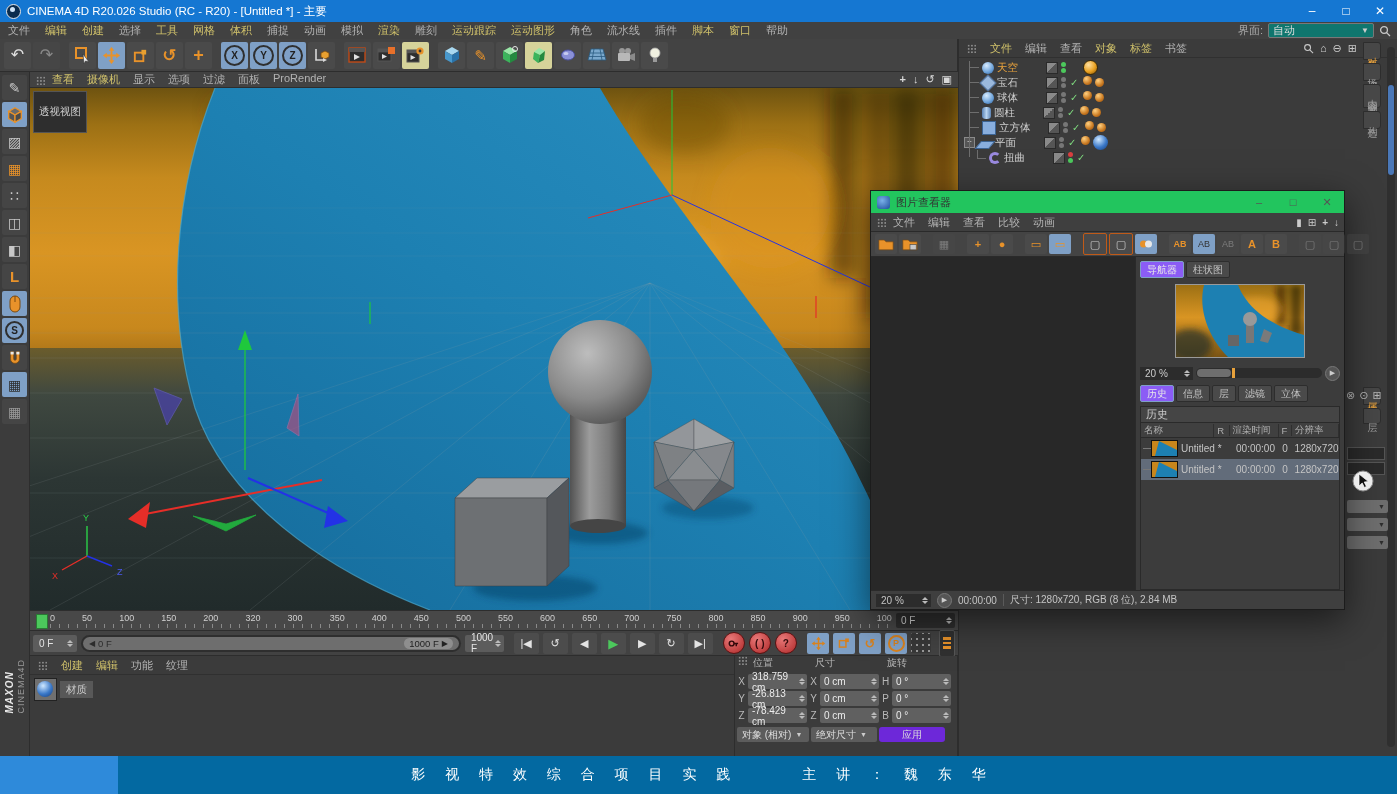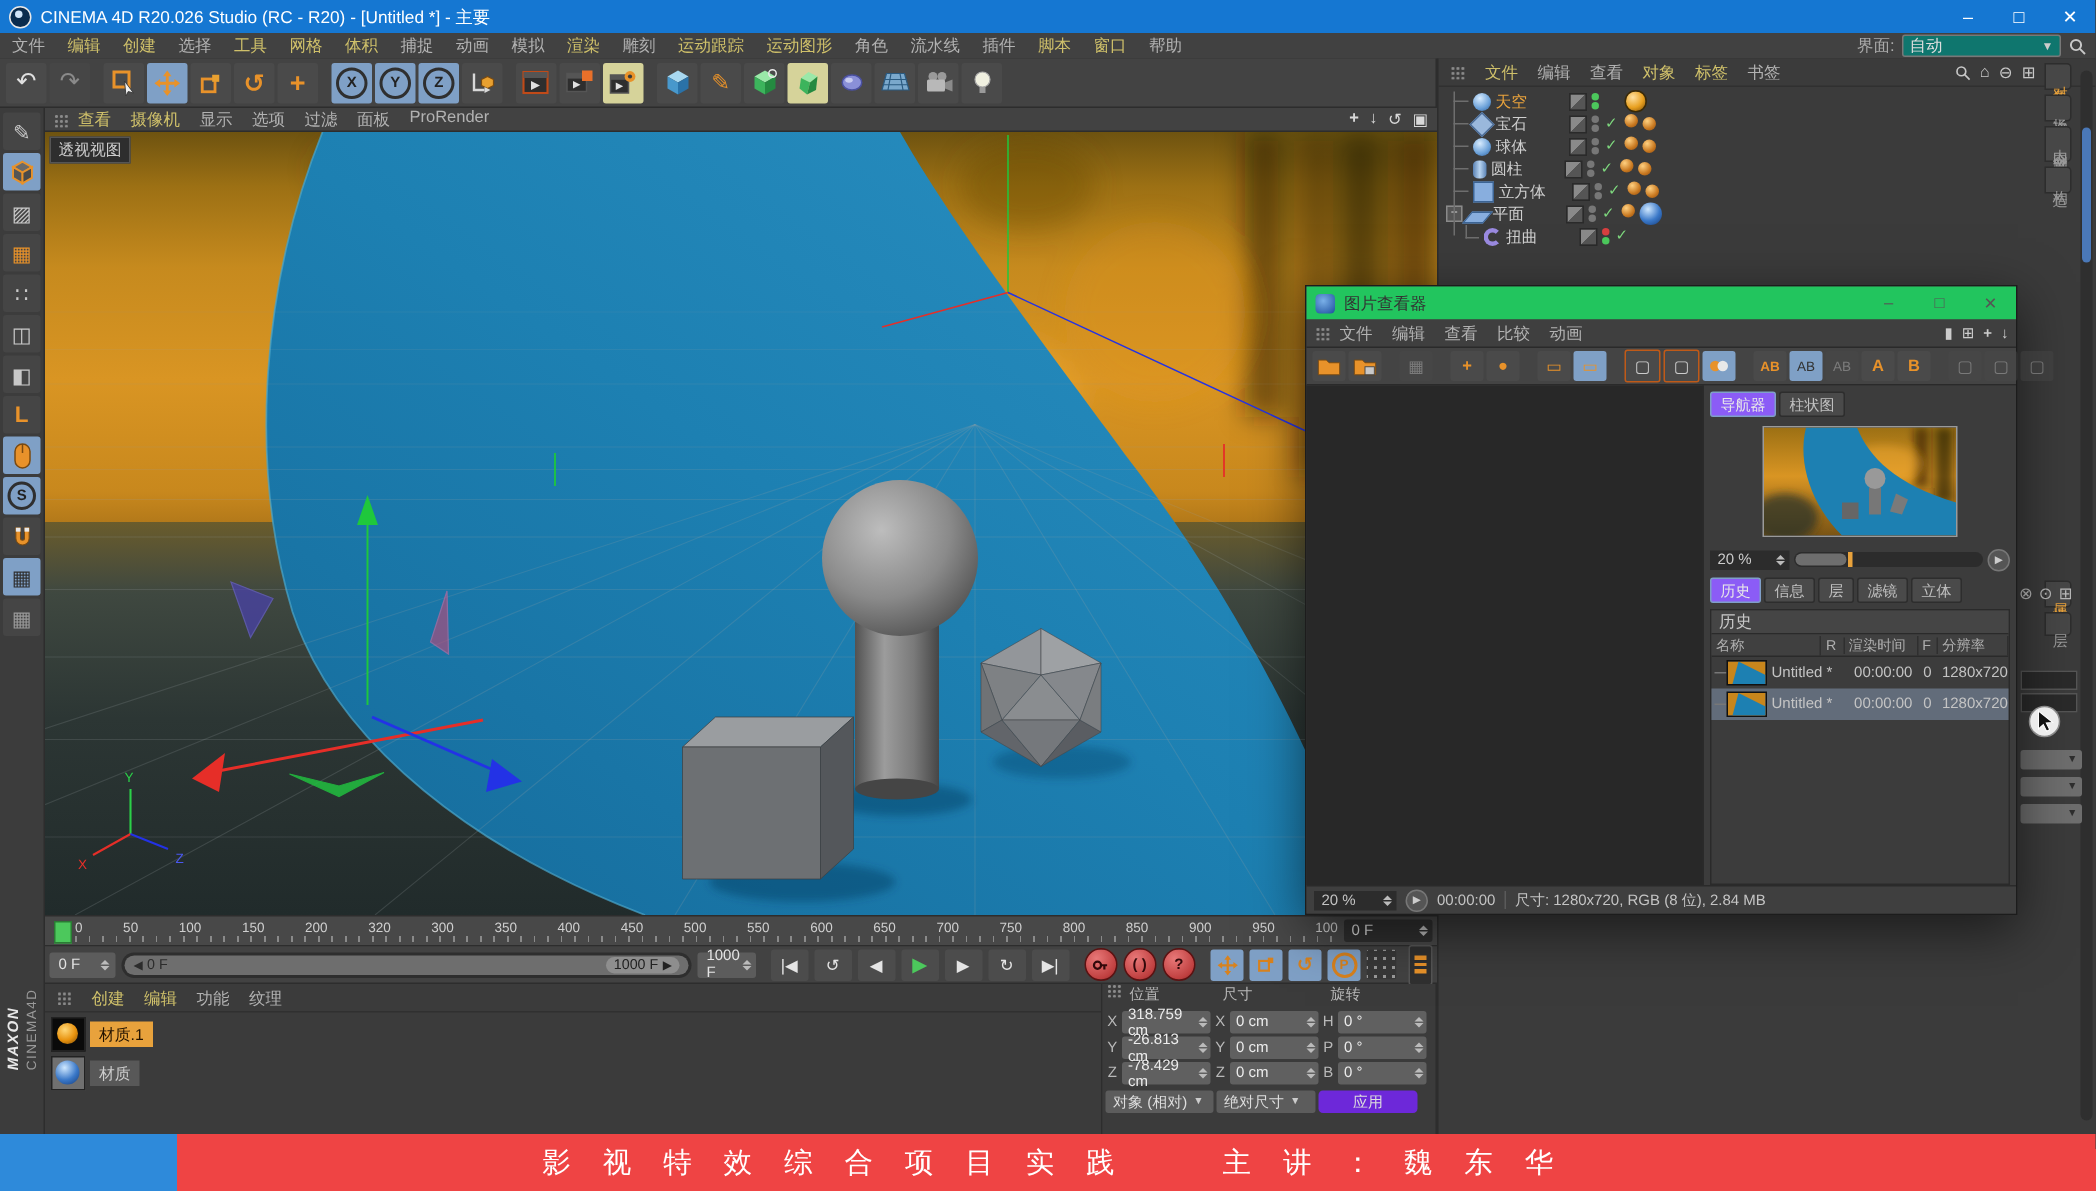--- a/index.html
+++ b/index.html
@@ -42,21 +42,21 @@
   .rb .o{color:#e8922a;font-weight:bold}
   #brand{margin-top:auto;margin-bottom:42px;display:flex;gap:1px}
   #brand span{writing-mode:vertical-rl;transform:rotate(180deg);font-size:10px;letter-spacing:1px}
   #brand .mx{color:#e8e8e8;font-weight:bold;font-style:italic}
   #brand .c4{color:#9a9a9a;font-size:9px}
   
   #vpmenu{left:30px;top:72px;width:928px;height:16px;background:#424242;border-bottom:1px solid #2d2d2d;display:flex;align-items:center;box-sizing:border-box}
   #vpmenu .menu-list{display:flex;gap:13px;padding-left:22px}
   #vpmenu .vicons{margin-left:auto;display:flex;gap:7px;padding-right:6px;color:#d8d8d8;font-size:11px}
   #vpcanvas{left:30px;top:88px;width:928px;height:522px;overflow:hidden}
-  #viewlabel{position:absolute;left:3px;top:3px;background:#2e2e2e;border:1px solid #555;color:#ccc;font-size:10.5px;padding:1px 5px;z-index:5}
+  #viewlabel{position:absolute;left:3px;top:3px;background:#2e2e2e;border:1px solid #555;color:#ccc;font-size:10.5px;padding:13px 5px;z-index:5}
   
   #ruler{left:30px;top:610px;width:928px;height:21px;background:#484848;border-top:1px solid #2d2d2d;border-bottom:1px solid #2d2d2d;box-sizing:border-box}
   #ruler .marker{position:absolute;left:6px;top:3px;width:10px;height:13px;background:#4cc85c;border:1px solid #2a7a34}
   #ruler .ticks{position:absolute;left:20px;right:66px;top:2px;display:flex;justify-content:space-between;font-size:9px;color:#cfcfcf}
   #ruler .minor{position:absolute;left:20px;right:66px;bottom:2px;height:4px;
      background:repeating-linear-gradient(90deg,#8a8a8a 0 1px,transparent 1px 9px)}
   #curframe{position:absolute;right:3px;top:2px;width:52px;height:15px;background:#2f2f2f;border-radius:2px;display:flex;align-items:center;padding:0 2px 0 5px;color:#ddd;font-size:10px}
   .st{width:8px;display:flex;flex-direction:column;align-items:center;gap:1px;margin-left:auto}
   .st i{width:0;height:0;border:3px solid transparent;border-bottom-color:#bbb;display:block}
   .st i.dn{border-bottom-color:transparent;border-top-color:#bbb}
@@ -168,21 +168,21 @@
   .hc1{width:78px}.hc2{width:16px}.hc3{width:52px}.hc4{width:14px}.hc5{width:50px}
   .hrow{height:21px;display:flex;align-items:center;font-size:10px;color:#c4c4c4;flex:none}
   .hrow.sel{background:#626c7a}
   .hrow .dash{width:8px;height:1px;background:#777;margin-left:2px;flex:none}
   .hthumb{width:25px;height:15px;border:1px solid #111;flex:none;margin-right:3px}
   .gdot{width:8px;height:8px;border-radius:50%;background:#3ec86a;flex:none}
   #pvstatus{height:18px;background:#3f3f3f;border-top:1px solid #2a2a2a;display:flex;align-items:center;gap:6px;padding-left:5px;flex:none;font-size:10px;color:#c4c4c4}
   #pvstatus .zfld{width:48px;height:13px;background:#2c2c2c;display:flex;align-items:center;padding:0 2px 0 5px}
   #pvstatus .div{width:1px;height:12px;background:#5a5a5a}
   
-  #footer{left:0;top:756px;width:1397px;height:38px;background:#ef4444;display:flex;align-items:center;justify-content:center;gap:72px;color:#fff;font-size:19px;word-spacing:16px;z-index:60}
+  #footer{left:0;top:756px;width:1397px;height:38px;background:#0369a1;display:flex;align-items:center;justify-content:center;gap:72px;color:#fff;font-size:14px;word-spacing:16px;z-index:60}
   #footer::before{content:"";position:absolute;left:0;top:0;width:118px;height:38px;background:#2e8ada}
   #cursor{z-index:100}
 </style>
 </head>
 <body>
 
 <div id="titlebar" class="abs">
   <span class="appicon"></span>
   <span class="t">CINEMA 4D R20.026 Studio (RC - R20) - [Untitled *] - 主要</span>
   <div class="wbtns">
@@ -690,24 +690,20 @@
     <span class="gripdots"></span>
     <div class="menu-list row" style="gap:13px">
 
     <span class="mi accent">创建</span>
         <span class="mi accent">编辑</span>
         <span class="mi">功能</span>
         <span class="mi">纹理</span>
       </div>
   </div>
   <div class="matrow">
-    <span class="maticon m1"></span>
-    <span class="matname sel">材质.1</span>
-  </div>
-  <div class="matrow">
     <span class="maticon m2"></span>
     <span class="matname uns">材质</span>
   </div>
 </div>
 
 <div id="coords" class="abs">
   <div class="hdr">
     <span class="gripdots" style="margin:0 5px 0 3px"></span>
     <span style="width:62px">位置</span>
     <span style="width:72px">尺寸</span>

